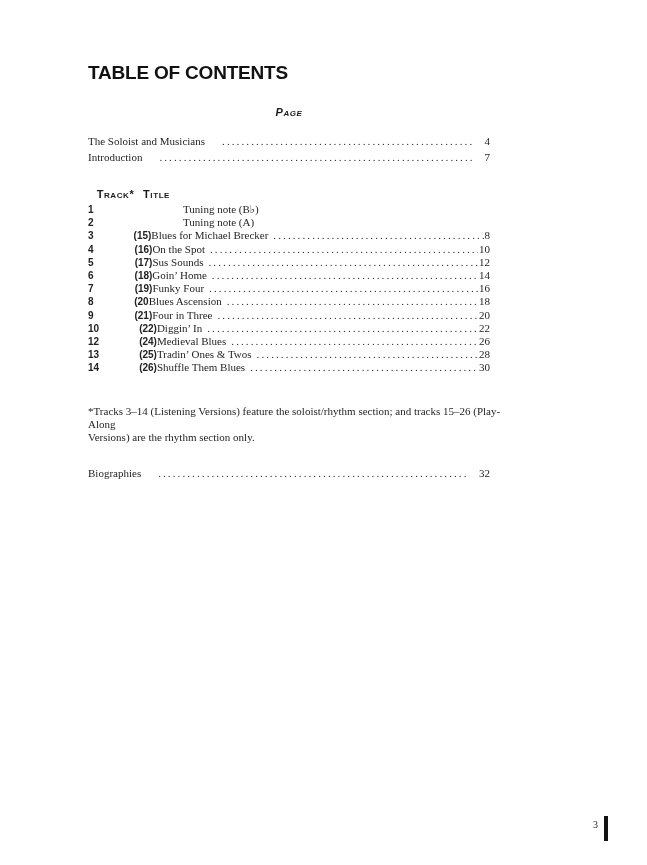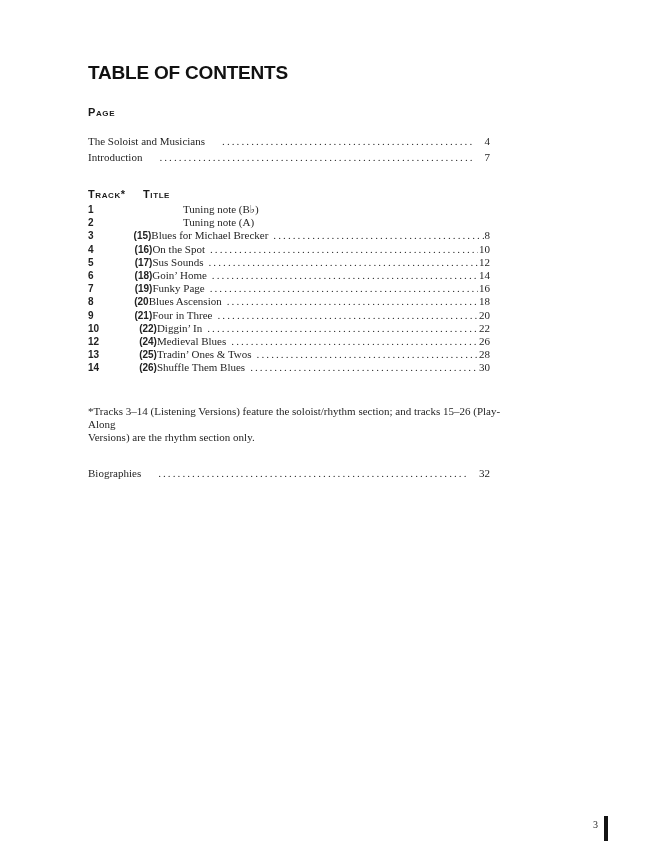--- a/index.html
+++ b/index.html
@@ -33,22 +33,23 @@
     font-variant: small-caps;
     letter-spacing: 0.6px;
     color: #1a1a1a;
   }
 
   .page-col-label {
     position: absolute;
     left: 88px;
     top: 106px;
     width: 402px;
-    text-align: left;
-    font-size: 11px;
+    text-align: center;
+    font-size: 11px;
+    font-style: italic;
   }
 
   
   .toc-line {
     display: flex;
     align-items: baseline;
     font-size: 11px;
     line-height: 15.5px;
     white-space: nowrap;
     gap: 12px;
@@ -78,20 +79,21 @@
     position: absolute;
     left: 88px;
     top: 188px;
     width: 402px;
   }
   .track-header {
     display: flex;
     font-size: 11px;
     line-height: 13px;
     margin-bottom: 2px;
+    text-align: center;
   }
   .th-track { width: 55px; }
   .track-row {
     display: flex;
     align-items: baseline;
     height: 13.2px;
     line-height: 13.2px;
     font-size: 11px;
     white-space: nowrap;
   }
@@ -218,21 +220,21 @@
       <span class="cell-track">6</span>
       <span class="cell-alt">(18)</span>
       <span class="cell-title">Goin’ Home</span>
       <span class="leader"></span>
       <span class="entry-page">14</span>
     </div>
 
     <div class="track-row">
       <span class="cell-track">7</span>
       <span class="cell-alt">(19)</span>
-      <span class="cell-title">Funky Page</span>
+      <span class="cell-title">Funky Four</span>
       <span class="leader"></span>
       <span class="entry-page">16</span>
     </div>
 
     <div class="track-row">
       <span class="cell-track">8</span>
       <span class="cell-alt">(20</span>
       <span class="cell-title">Blues Ascension</span>
       <span class="leader"></span>
       <span class="entry-page">18</span>

